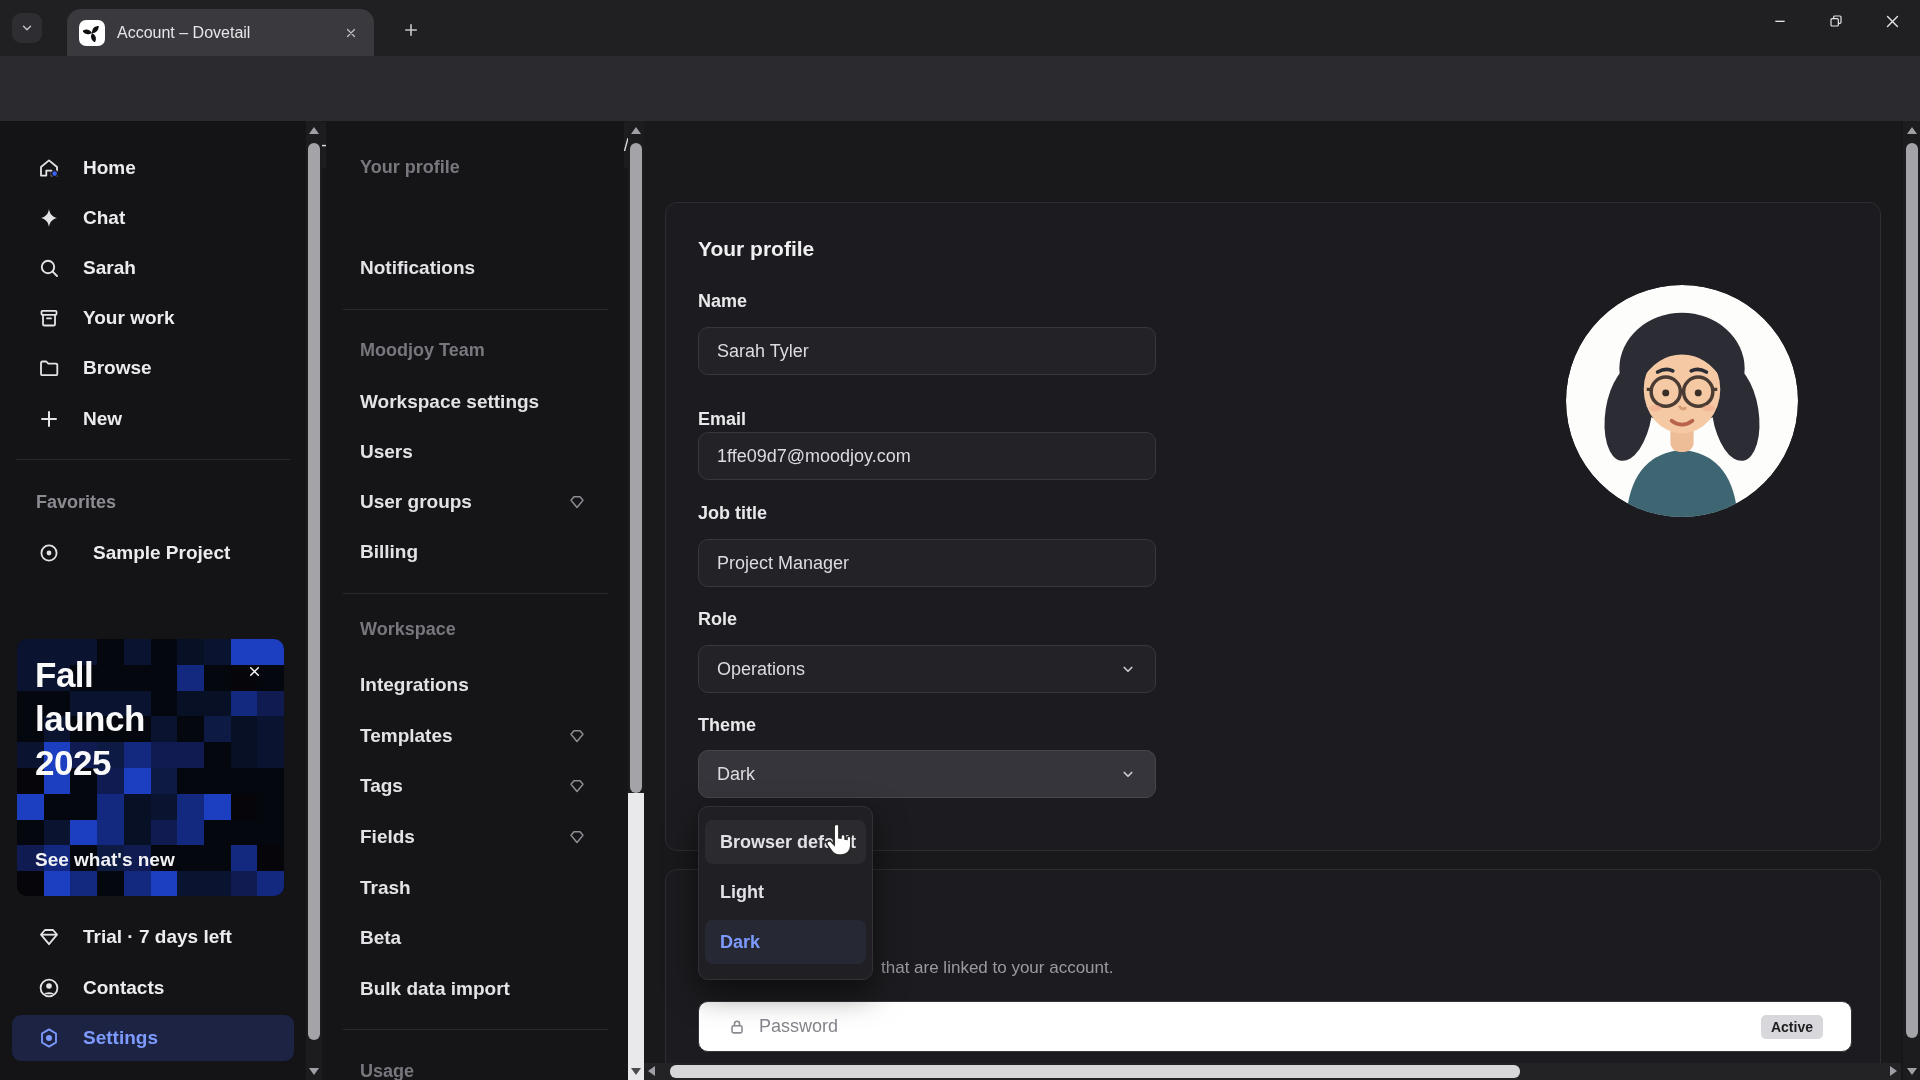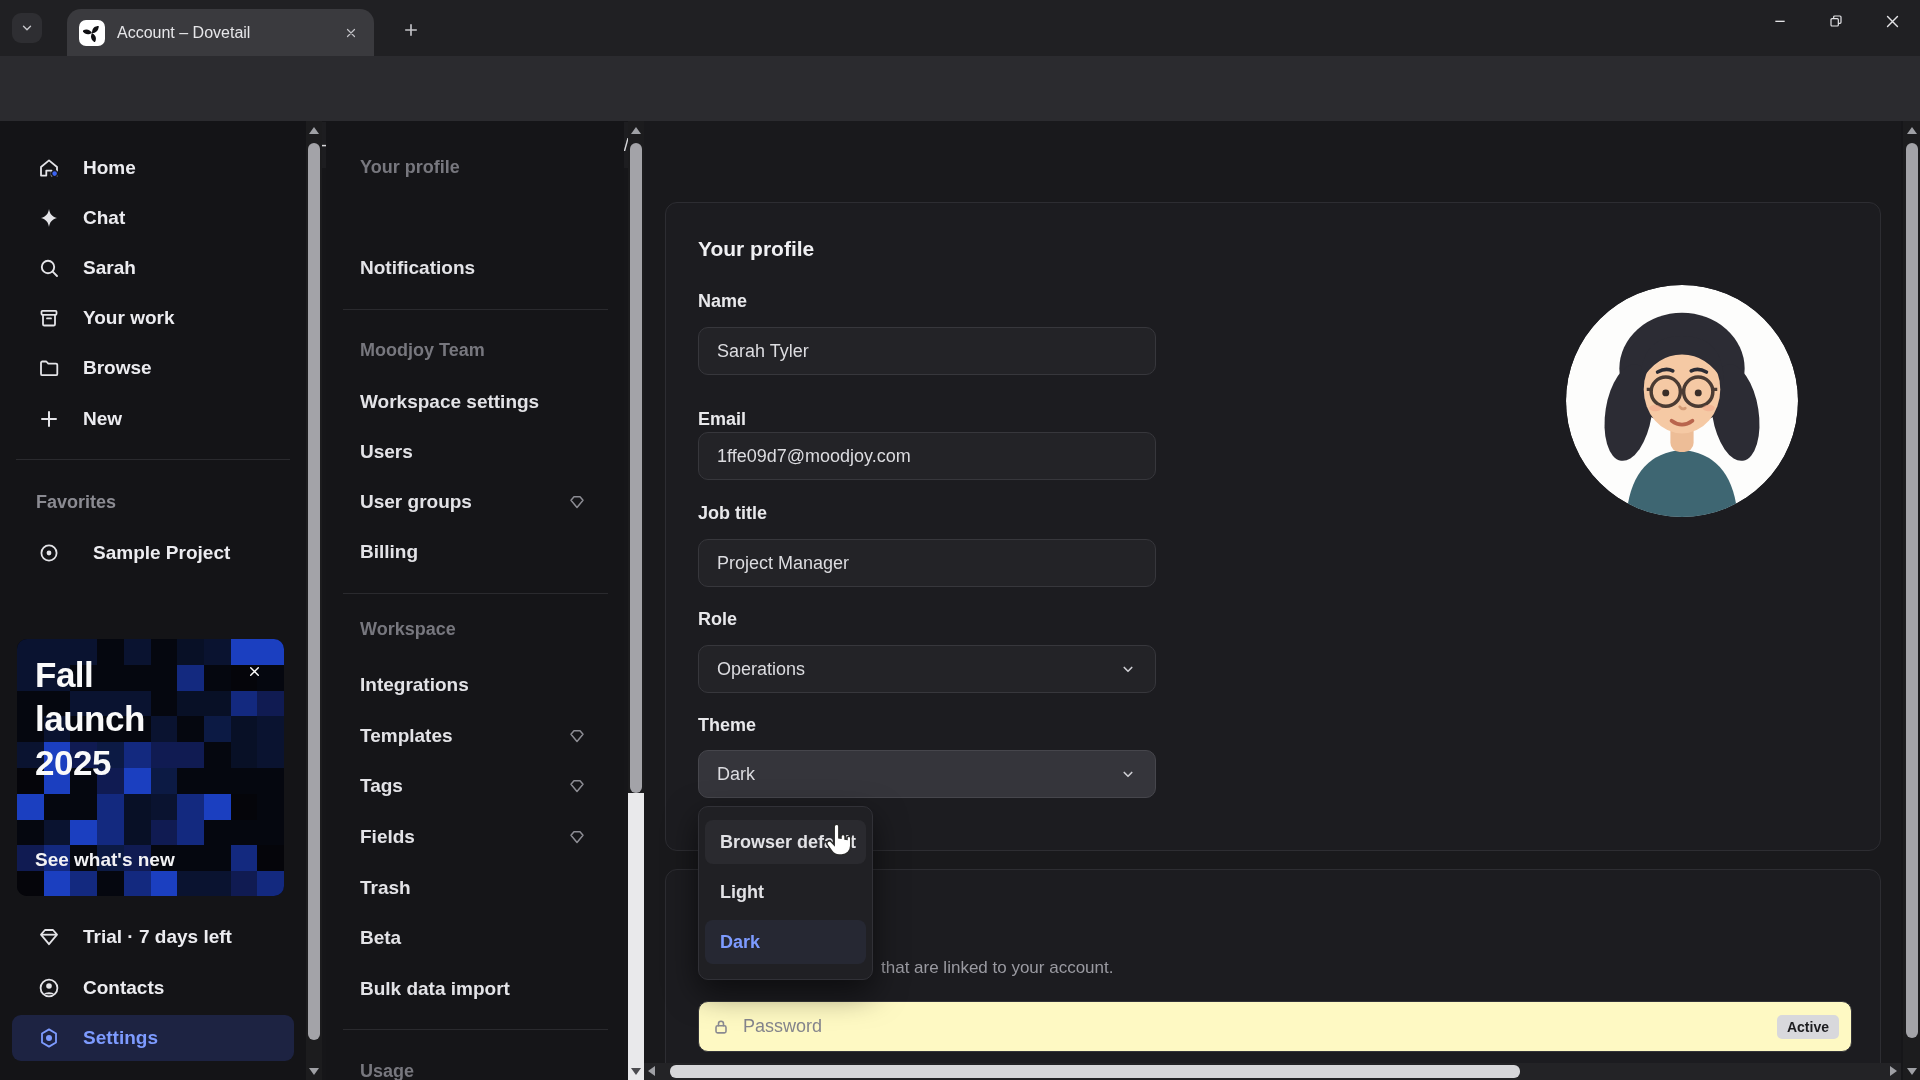--- a/index.html
+++ b/index.html
@@ -90,21 +90,21 @@
   .flabel { position:absolute; left:32px; color:#e8e8eb; font-size:18px; font-weight:700; }
   .finput { position:absolute; left:32px; width:458px; height:48px; border-radius:10px; background:#232327;
     border:1px solid #37373c; display:flex; align-items:center; padding:0 18px; color:#dcdce0; font-size:18px; }
   .fselect { justify-content:flex-start; }
   .fselect .chev { margin-left:auto; color:#cfcfd4; }
   .fselect.open { background:#35353b; border-color:#46464c; }
   .avatar { position:absolute; left:900px; top:82px; width:232px; height:232px; border-radius:50%; overflow:hidden; }
 
   .desc { position:absolute; left:215px; top:88px; color:#9a9aa1; font-size:17px; }
   .pwrow { position:absolute; left:32px; top:131px; width:1154px; height:51px; border-radius:10px;
-    background:#fef9c3; border:1px solid #343439; display:flex; align-items:center; padding:0 12px; gap:12px; }
+    background:#ffffff; border:1px solid #343439; display:flex; align-items:center; padding:0 28px; gap:12px; }
   .pwrow .ph { color:#85858d; font-size:18px; }
   .badge { margin-left:auto; background:#d8d8dc; color:#1d1d20; font-size:14px; font-weight:700;
     padding:4px 10px; border-radius:5px; }
 
   .menu { position:absolute; left:54px; top:685px; width:175px; height:174px; background:#202024;
     border:1px solid #313137; border-radius:10px; box-shadow:0 12px 32px rgba(0,0,0,.55); z-index:5; }
   .mitem { position:absolute; left:6px; right:6px; height:44px; border-radius:8px; display:flex;
     align-items:center; padding-left:15px; color:#e2e2e6; font-size:18px; font-weight:600; white-space:nowrap; }
   .mitem.hover { background:#2a2a2f; }
   .mitem.accent { color:#7d9bff; background:rgba(125,155,255,0.07); }

